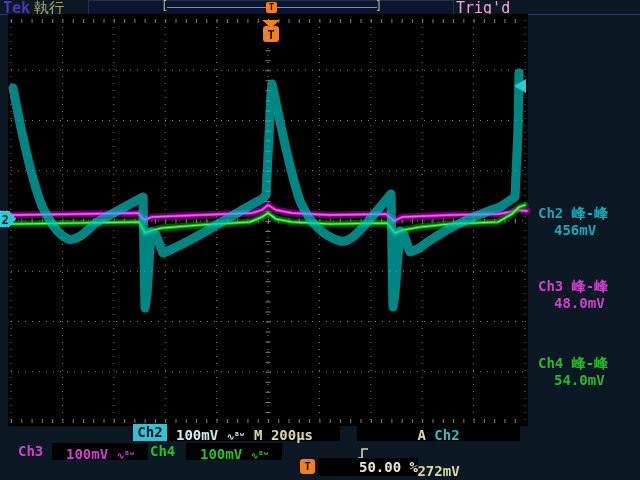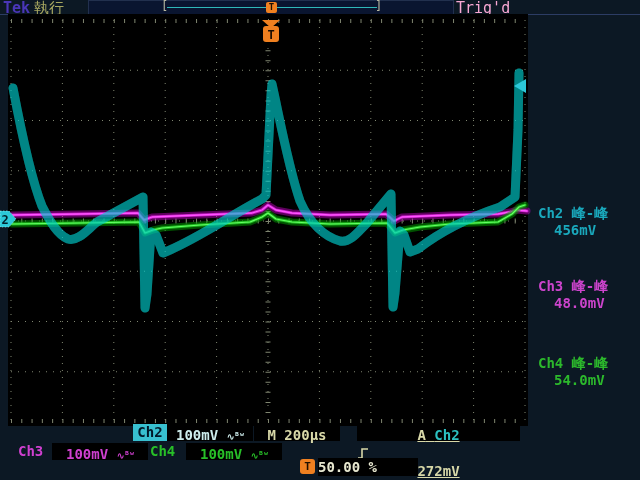--- a/index.html
+++ b/index.html
@@ -27,31 +27,31 @@
   .meas{width:108px;text-align:left;font-size:14px;font-weight:bold;line-height:17px;white-space:nowrap;}
   .meas .val{padding-left:16px;}
   #meas-ch2{left:538px;top:205px;color:#1aa8bc;}
   #meas-ch3{left:538px;top:278px;color:#cc44cc;}
   #meas-ch4{left:538px;top:355px;color:#2cb82c;}
   
   .rbox{background:#000;font-size:14px;font-weight:bold;line-height:22px;white-space:nowrap;}
   #ch2-badge{left:133px;top:424px;width:34px;height:17px;background:#38c0d0;color:#001828;
      font-size:14px;font-weight:bold;text-align:center;line-height:17px;}
   #ch2-scale-box{left:167px;top:424px;width:86px;height:17px;color:#cfeeee;text-align:center;}
-  #time-box{left:254px;top:424px;width:86px;height:17px;color:#d8d8a8;text-align:center;}
-  #trig-box{left:357px;top:424px;width:163px;height:17px;color:#d8d8a8;text-align:center;text-decoration:underline;}
+  #time-box{left:254px;top:424px;width:86px;height:17px;color:#d8d8a8;}
+  #trig-box{left:357px;top:424px;width:163px;height:17px;color:#d8d8a8;text-align:center;}
   #trig-box .src{color:#2cc0c0;}
   #ch3-label{left:18px;top:443px;color:#d040d0;font-size:14px;font-weight:bold;}
   #ch3-scale-box{left:52px;top:443px;width:96px;height:17px;color:#d040d0;text-align:center;}
   #ch4-label{left:150px;top:443px;color:#28c028;font-size:14px;font-weight:bold;}
   #ch4-scale-box{left:186px;top:443px;width:96px;height:17px;color:#28c028;text-align:center;}
   #hpos-icon{left:300px;top:459px;width:15px;height:15px;background:#f08020;border-radius:3px;
      color:#201000;font-size:11px;font-weight:bold;text-align:center;line-height:15px;}
   #hpos-box{left:318px;top:458px;width:100px;height:18px;color:#e8e8d0;font-size:14px;
-     font-weight:bold;text-align:left;line-height:18px;background:#000;}
+     font-weight:bold;text-align:right;line-height:18px;background:#000;}
   .cw{font-size:10px;letter-spacing:-1px;}
   svg{display:block;}
 </style>
 </head>
 <body>
 
 <div id="topbar" class="abs">
   <span id="tek-logo" class="abs">Tek</span>
   <span id="run-status" class="abs">執行</span>
   <div id="acq-box" class="abs">

